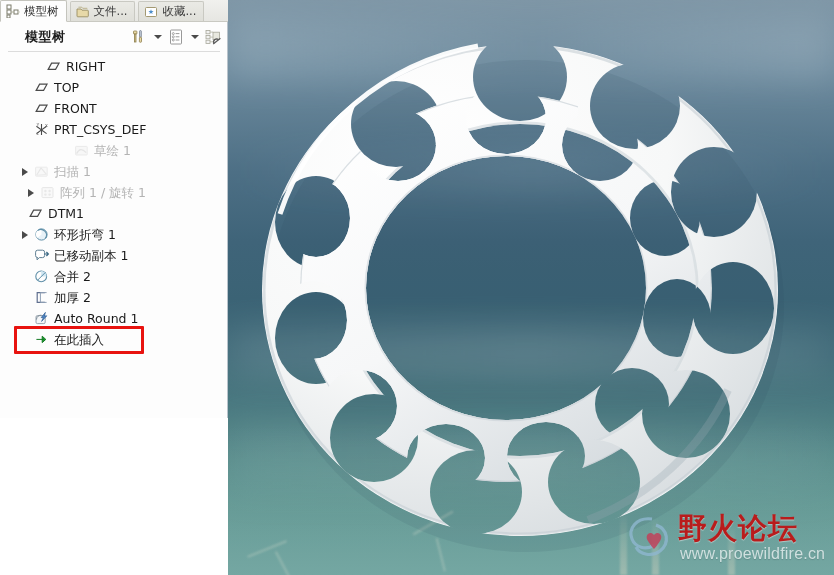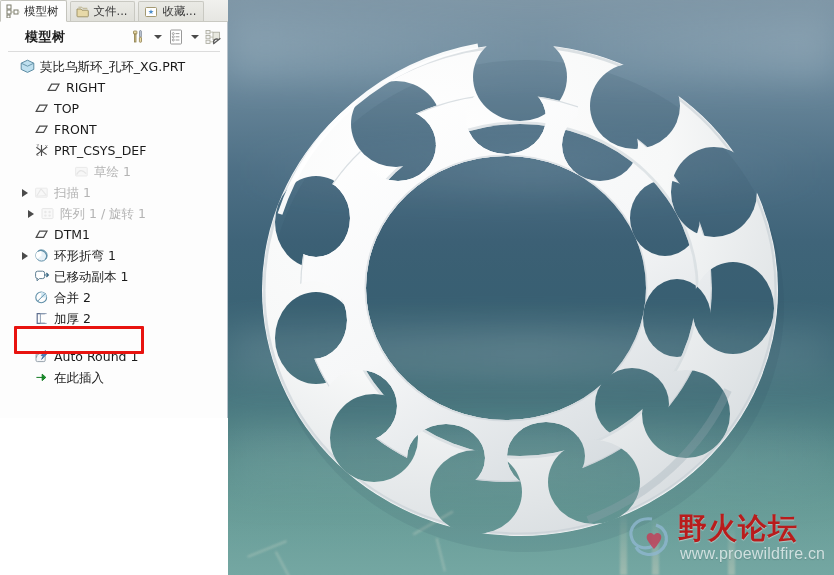--- a/index.html
+++ b/index.html
@@ -238,30 +238,20 @@
             <path d="M7 5.1 H10 M7 10.1 H10 M7 14.8 H10" stroke="#b5b5a6" stroke-width=".8"></path>
             <path d="M11 16.4 a3 3 0 0 1 4.6-3.7" fill="none" stroke="#5b5b5b" stroke-width="1.3"></path>
             <path d="M10.2 17 L17.4 11.3" stroke="#5b5b5b" stroke-width="1.3"></path>
           </svg>
         </div>
       </div>
     </div>
     <div id="panel-sep"></div>
 
     <div id="tree">
-        <div class="node" style="padding-left: 4px;">
-          <span class="exp"></span>
-          <span class="icon" style="opacity: 1;">
-            <svg width="17" height="17" viewBox="0 0 17 17">
-              <path d="M2.2 5.2 L8.5 2.2 L14.8 5.2 L14.8 11.4 L8.5 14.4 L2.2 11.4 Z" fill="#bfe0ef" stroke="#5d8ca3" stroke-width="1"></path>
-               <path d="M2.2 5.2 L8.5 8.2 L14.8 5.2" fill="none" stroke="#5d8ca3" stroke-width=".9"></path>
-            </svg>
-          </span>
-          <span class="lbl">莫比乌斯环_孔环_XG.PRT</span>
-        </div>
         <div class="node" style="padding-left: 30px;">
           <span class="exp"></span>
           <span class="icon" style="opacity: 1;">
             <svg width="17" height="17" viewBox="0 0 17 17">
               <path d="M3.2 11.4 L6.6 5.2 L14 5.2 L10.6 11.4 Z" fill="none" stroke="#4b4b4b" stroke-width="1.2"></path>
             </svg>
           </span>
           <span class="lbl">RIGHT</span>
         </div>
         <div class="node" style="padding-left: 18px;">
@@ -325,21 +315,21 @@
             <svg width="17" height="17" viewBox="0 0 17 17">
               <rect x="3" y="3.6" width="11" height="10" rx=".8" fill="#f6f6f6" stroke="#d4d4d4" stroke-width="1"></rect>
                <circle cx="6.4" cy="7" r="1.2" fill="#d8d8d8"></circle>
                <circle cx="10.6" cy="7" r="1.2" fill="#d8d8d8"></circle>
                <circle cx="6.4" cy="10.6" r="1.2" fill="#d8d8d8"></circle>
                <circle cx="10.6" cy="10.6" r="1.2" fill="#d8d8d8"></circle>
             </svg>
           </span>
           <span class="lbl dim">阵列 1 / 旋转 1</span>
         </div>
-        <div class="node" style="padding-left: 18px;">
+        <div class="node" style="padding-left: 12px;">
           <span class="exp"></span>
           <span class="icon" style="opacity: 1;">
             <svg width="17" height="17" viewBox="0 0 17 17">
               <path d="M3.2 11.4 L6.6 5.2 L14 5.2 L10.6 11.4 Z" fill="none" stroke="#4b4b4b" stroke-width="1.2"></path>
             </svg>
           </span>
           <span class="lbl">DTM1</span>
         </div>
         <div class="node" style="padding-left: 18px;">
           <span class="exp">
@@ -378,21 +368,21 @@
         <div class="node" style="padding-left: 18px;">
           <span class="exp"></span>
           <span class="icon" style="opacity: 1;">
             <svg width="17" height="17" viewBox="0 0 17 17">
               <path d="M11.8 3.6 H4.2 V13.4 H11.8" fill="none" stroke="#5f6f8f" stroke-width="1.2"></path>
                <path d="M13.6 3.6 H7.4 V13.4 H13.6" fill="none" stroke="#8f9fb5" stroke-width="1"></path>
             </svg>
           </span>
           <span class="lbl">加厚 2</span>
         </div>
-        <div class="node hl" style="padding-left: 18px; margin-top: 17px;">
+        <div class="node hl" style="padding-left: 18px;">
           <span class="exp"></span>
           <span class="icon" style="opacity: 1;">
             <svg width="17" height="17" viewBox="0 0 17 17">
               <rect x="3" y="5.6" width="9.2" height="8" rx="1.4" fill="#f4f6f8" stroke="#8d9aa5" stroke-width=".9"></rect>
                <path d="M3.4 9.6 a5 5 0 0 1 5-4.4" fill="none" stroke="#7e8d99" stroke-width="1"></path>
                <path d="M12.4 2.4 L8.2 7.6 L10.4 7.4 L8.6 11.4 L13.8 5.8 L11.4 6 Z" fill="#4f86c6" stroke="#2f5f95" stroke-width=".7"></path>
             </svg>
           </span>
           <span class="lbl">Auto Round 1</span>
         </div>

